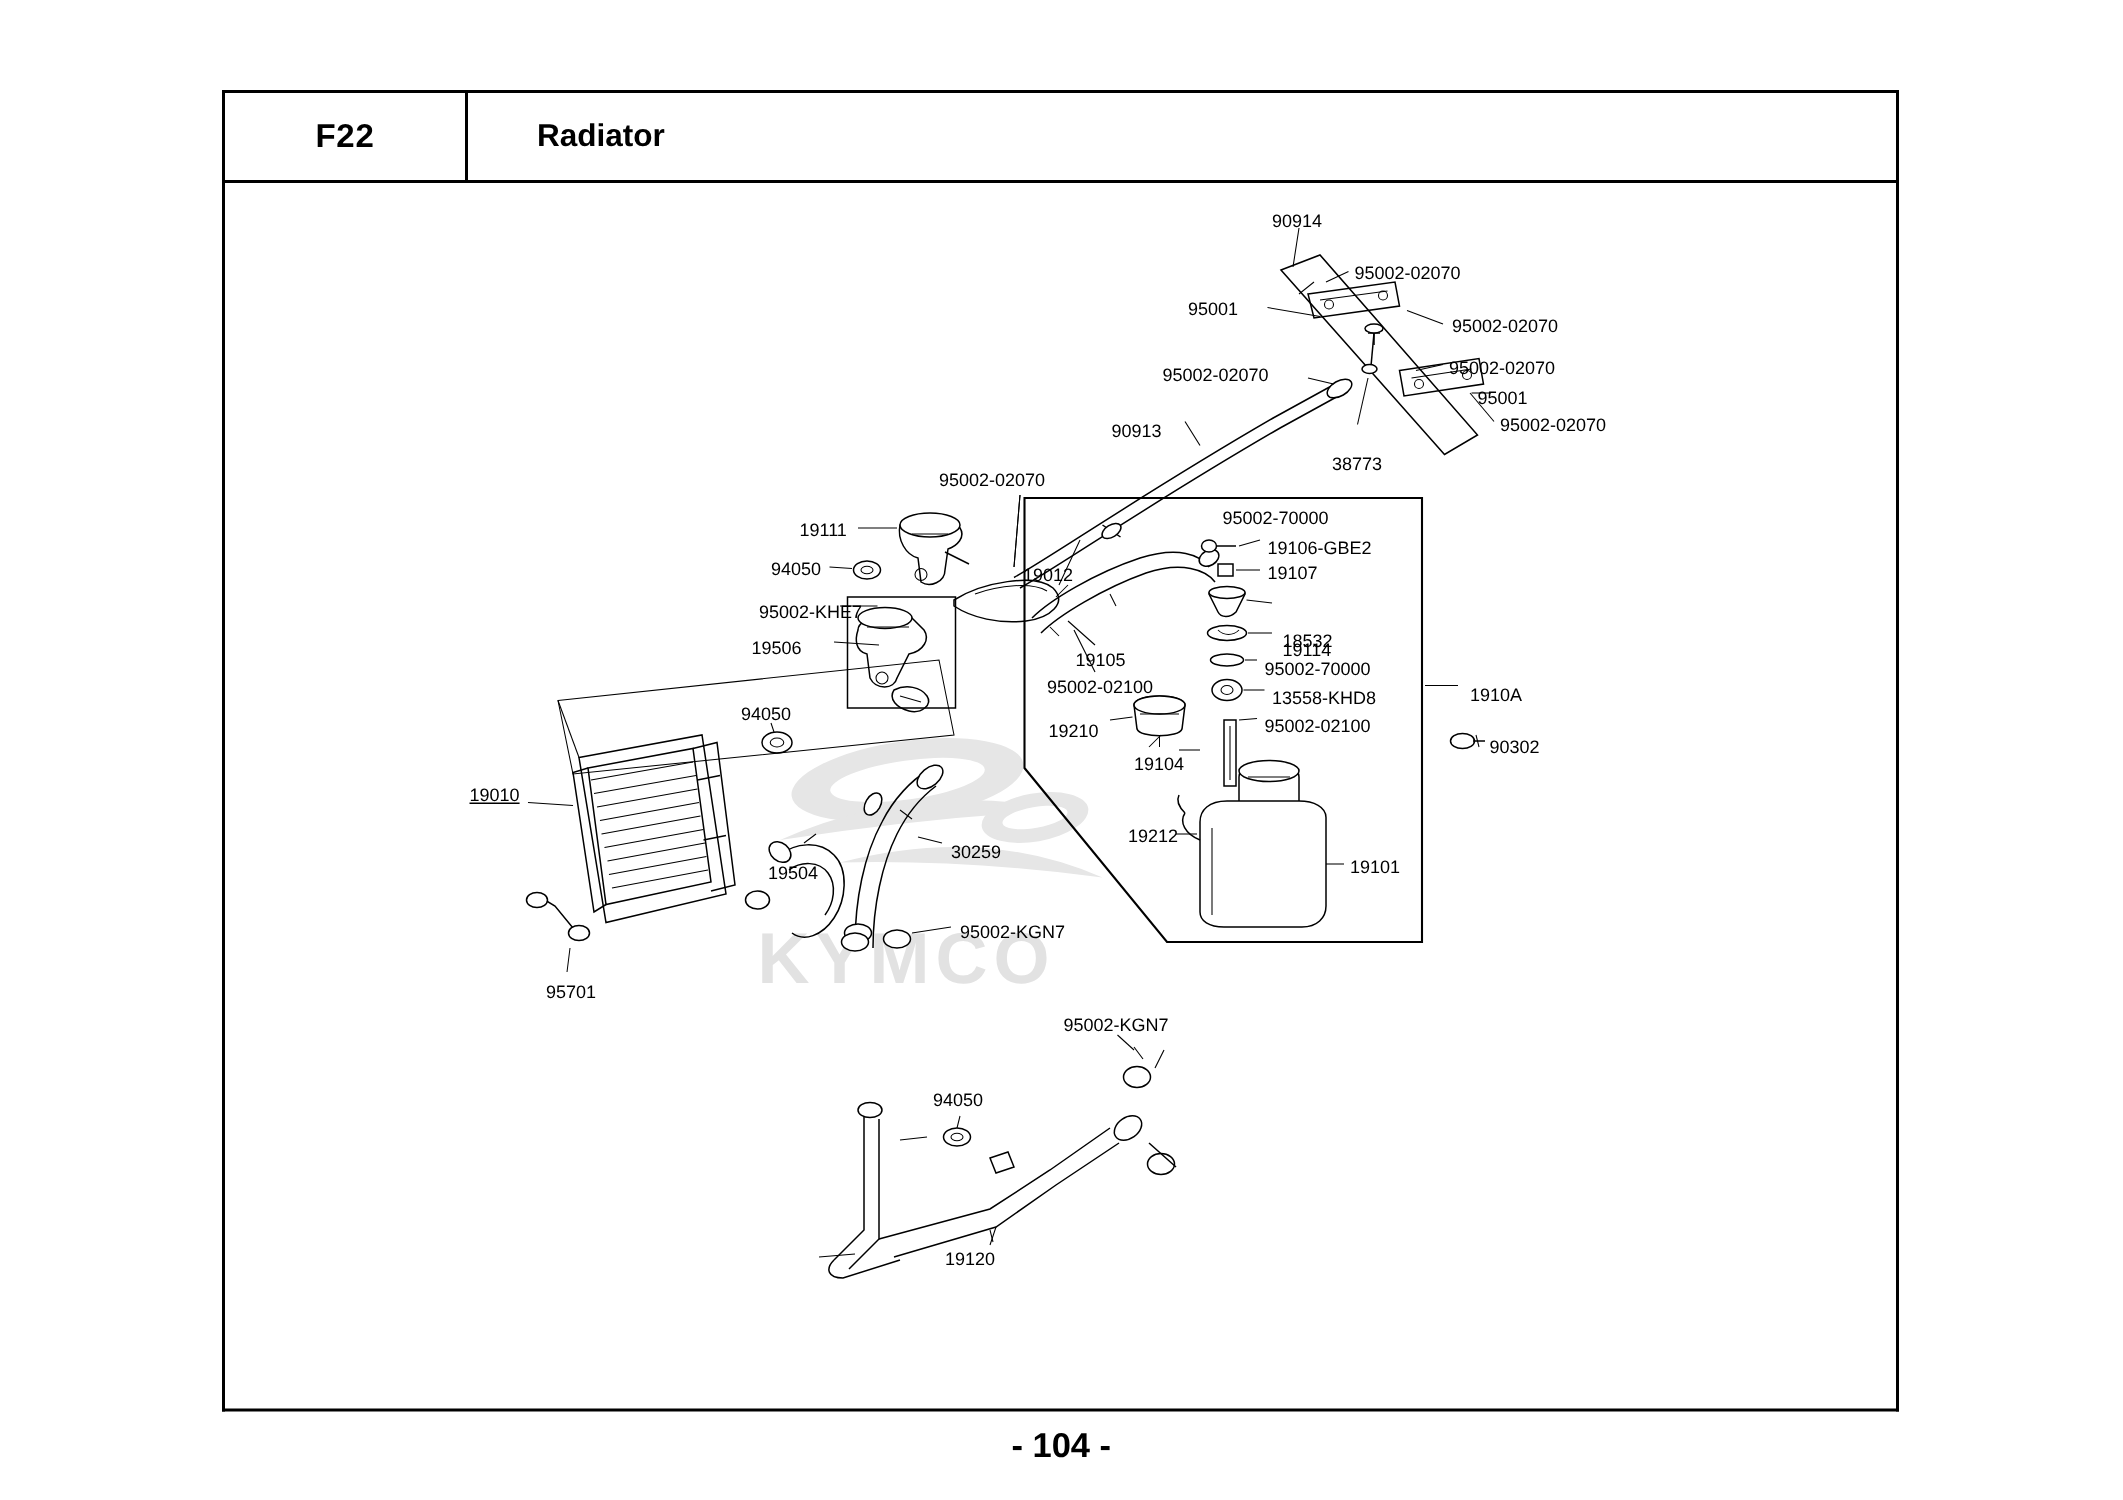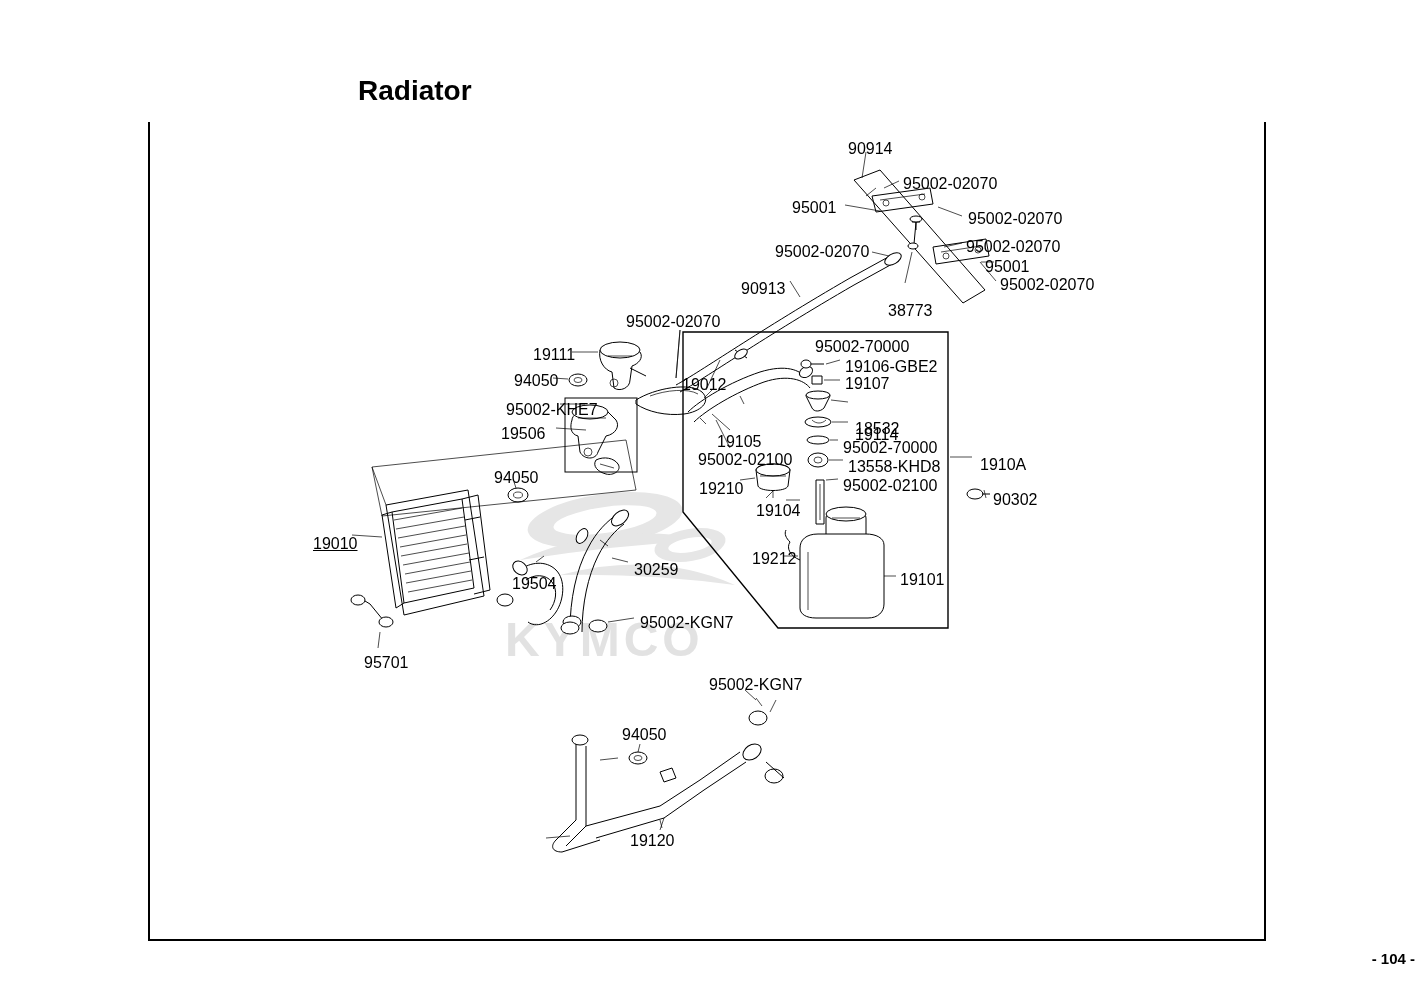--- a/index.html
+++ b/index.html
@@ -45,54 +45,54 @@
     font-weight: bold;
     letter-spacing: 0.5px;
   }
   .header-title {
     position: absolute;
     left: 210px;
     top: 0;
     height: 100%;
     display: flex;
     align-items: center;
-    font-size: 28px;
+    font-size: 21px;
     font-weight: bold;
   }
   
   .frame {
     position: absolute;
     left: 148px;
     top: 122px;
     width: 1118px;
     height: 819px;
     border: 2px solid #000;
     border-top: none;
     box-sizing: border-box;
   }
   .page-number {
     position: absolute;
     left: 0;
     top: 950px;
     width: 1415px;
-    text-align: right;
-    font-size: 15px;
+    text-align: center;
+    font-size: 23px;
     font-weight: bold;
   }
   
   #drawing {
     position: absolute;
     left: 0; top: 0;
     width: 1415px;
     height: 1000px;
   }
   
   .lbl {
     position: absolute;
-    font-size: 16px;
+    font-size: 12px;
     font-family: "Liberation Sans", sans-serif;
     color: #000;
     white-space: nowrap;
     line-height: 1;
   }
   .wm {
     position: absolute;
     color: #e2e2e2;
     font-weight: bold;
     font-family: "Liberation Sans", sans-serif;
@@ -103,20 +103,23 @@
     top: 612px;
     font-size: 48px;
     letter-spacing: 4px;
   }
 </style>
 </head>
 <body>
 
 <div id="page">
 
+  <div class="header-box">
+    <div class="header-code">F22</div>
+  </div>
   <div class="header-title" style="left:358px; top:60px; height:62px;">Radiator</div>
 
   <div class="frame"></div>
 
   <div class="wm" id="wm-text">KYMCO</div>
 
   <svg id="drawing" viewBox="0 0 1415 1000">
     <defs>
       <style>
         .ln { fill:none; stroke:#000; stroke-width:1; }
@@ -393,21 +396,21 @@
       <div class="lbl" style="left: 843px; top: 440px;">95002-70000</div>
       <div class="lbl" style="left: 717px; top: 434px;">19105</div>
       <div class="lbl" style="left: 698px; top: 452px;">95002-02100</div>
       <div class="lbl" style="left: 848px; top: 459px;">13558-KHD8</div>
       <div class="lbl" style="left: 980px; top: 457px;">1910A</div>
       <div class="lbl" style="left: 494px; top: 470px;">94050</div>
       <div class="lbl" style="left: 699px; top: 481px;">19210</div>
       <div class="lbl" style="left: 843px; top: 478px;">95002-02100</div>
       <div class="lbl" style="left: 756px; top: 503px;">19104</div>
       <div class="lbl" style="left: 993px; top: 492px;">90302</div>
-      <div class="lbl" style="left: 313px; top: 536px; text-decoration: underline;">19010</div>
+      <div class="lbl" style="left: 313px; top: 524px; text-decoration: underline;">19010</div>
       <div class="lbl" style="left: 512px; top: 552px; margin-top: 24px;">19504</div>
       <div class="lbl" style="left: 634px; top: 562px;">30259</div>
       <div class="lbl" style="left: 752px; top: 551px;">19212</div>
       <div class="lbl" style="left: 900px; top: 572px;">19101</div>
       <div class="lbl" style="left: 640px; top: 615px;">95002-KGN7</div>
       <div class="lbl" style="left: 364px; top: 655px;">95701</div>
       <div class="lbl" style="left: 709px; top: 677px;">95002-KGN7</div>
       <div class="lbl" style="left: 622px; top: 727px;">94050</div>
       <div class="lbl" style="left: 630px; top: 833px;">19120</div>
     </div>

